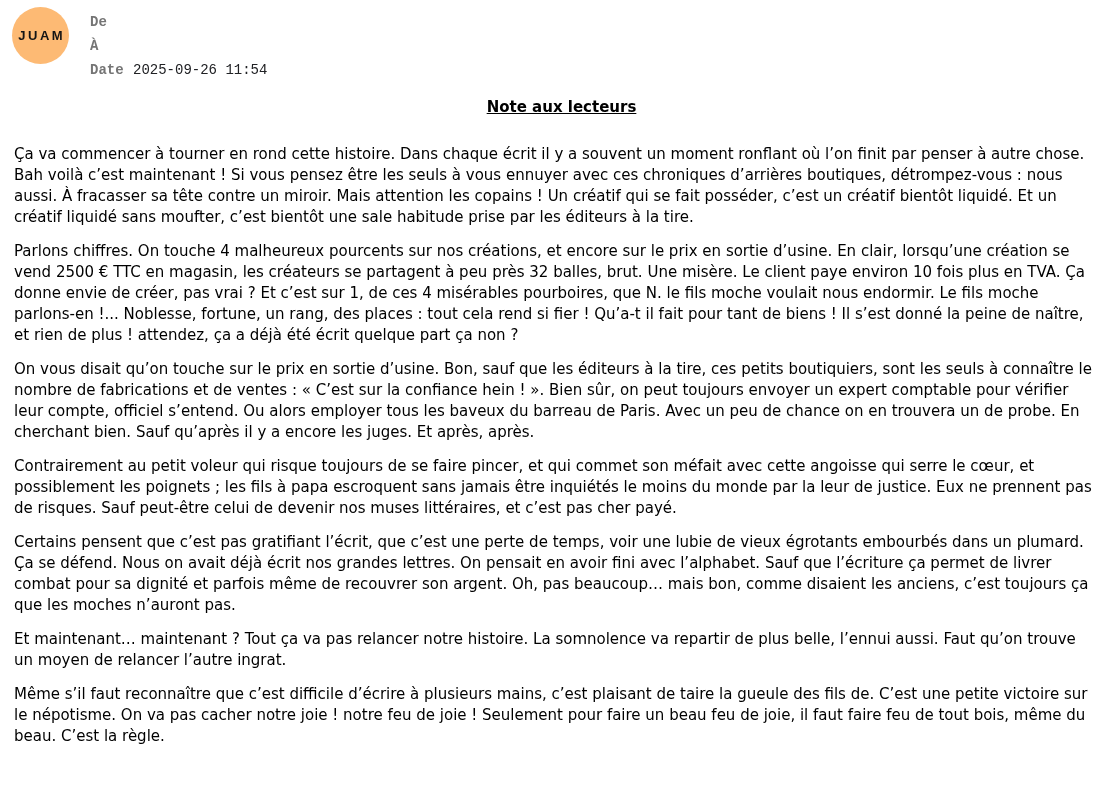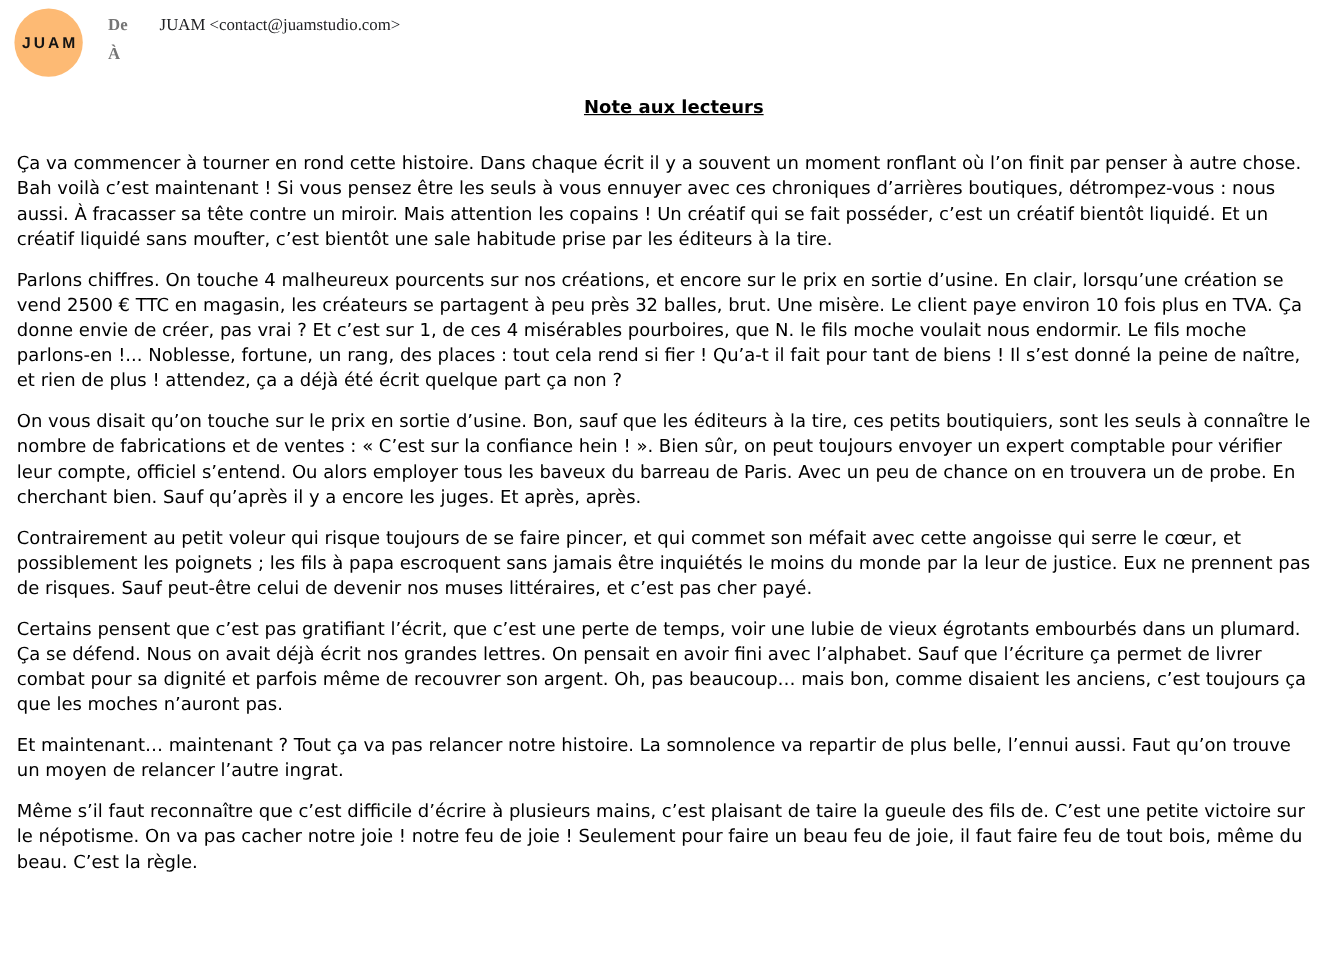--- a/index.html
+++ b/index.html
@@ -30,21 +30,21 @@
     font-family: "Liberation Sans", sans-serif;
     font-size: 13px;
     font-weight: 600;
     letter-spacing: 2.5px;
     text-indent: 2.5px;
     flex: 0 0 auto;
   }
   .header-fields {
     margin-left: 21px;
     padding-top: 3px;
-    font-family: Liberation Serif, serif;
+    font-family: Liberation Mono, monospace;
     font-size: 14px;
   }
   .field-row { display: flex; line-height: 24px; }
   .field-label {
     width: 43px;
     color: #757575;
     font-weight: 700;
     flex: 0 0 auto;
   }
   .field-value { color: #202124; }
@@ -67,24 +67,27 @@
   .email-body p { margin: 0 0 13px 0; }
 </style>
 </head>
 <body>
 
 <div class="email-header">
   <div class="avatar">JUAM</div>
   <div class="header-fields">
     <div class="field-row">
       <span class="field-label">De</span>
-      <span class="field-value">JUAM &lt;contact@juamstudio.com&gt;</span>
     </div>
     <div class="field-row">
       <span class="field-label">À</span>
+    </div>
+    <div class="field-row">
+      <span class="field-label">Date</span>
+      <span class="field-value">2025-09-26 11:54</span>
     </div>
   </div>
 </div>
 
 <div class="subject-title">Note aux lecteurs</div>
 
 <div class="email-body">
   <p>Ça va commencer à tourner en rond cette histoire. Dans chaque écrit il y a souvent un moment ronflant où l’on finit par penser à autre chose. Bah voilà c’est maintenant ! Si vous pensez être les seuls à vous ennuyer avec ces chroniques d’arrières boutiques, détrompez-vous : nous aussi. À fracasser sa tête contre un miroir. Mais attention les copains ! Un créatif qui se fait posséder, c’est un créatif bientôt liquidé. Et un créatif liquidé sans moufter, c’est bientôt une sale habitude prise par les éditeurs à la tire.</p>
   <p>Parlons chiffres. On touche 4 malheureux pourcents sur nos créations, et encore sur le prix en sortie d’usine. En clair, lorsqu’une création se vend 2500 € TTC en magasin, les créateurs se partagent à peu près 32 balles, brut. Une misère. Le client paye environ 10 fois plus en TVA. Ça donne envie de créer, pas vrai ? Et c’est sur 1, de ces 4 misérables pourboires, que N. le fils moche voulait nous endormir. Le fils moche parlons-en !... Noblesse, fortune, un rang, des places : tout cela rend si fier ! Qu’a-t il fait pour tant de biens ! Il s’est donné la peine de naître, et rien de plus ! attendez, ça a déjà été écrit quelque part ça non ?</p>
   <p>On vous disait qu’on touche sur le prix en sortie d’usine. Bon, sauf que les éditeurs à la tire, ces petits boutiquiers, sont les seuls à connaître le nombre de fabrications et de ventes : « C’est sur la confiance hein ! ». Bien sûr, on peut toujours envoyer un expert comptable pour vérifier leur compte, officiel s’entend. Ou alors employer tous les baveux du barreau de Paris. Avec un peu de chance on en trouvera un de probe. En cherchant bien. Sauf qu’après il y a encore les juges. Et après, après.</p>

